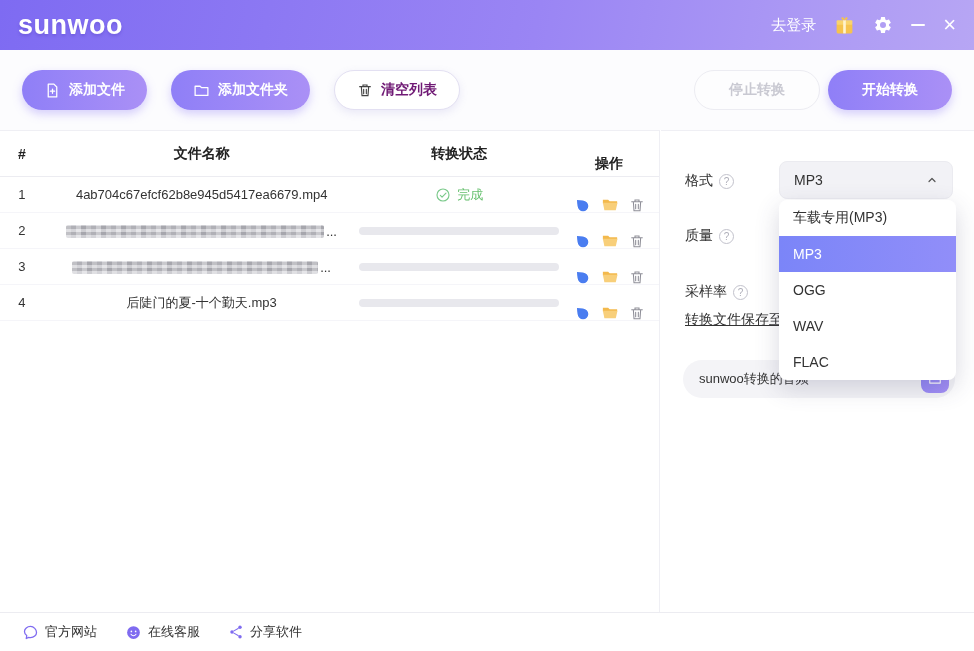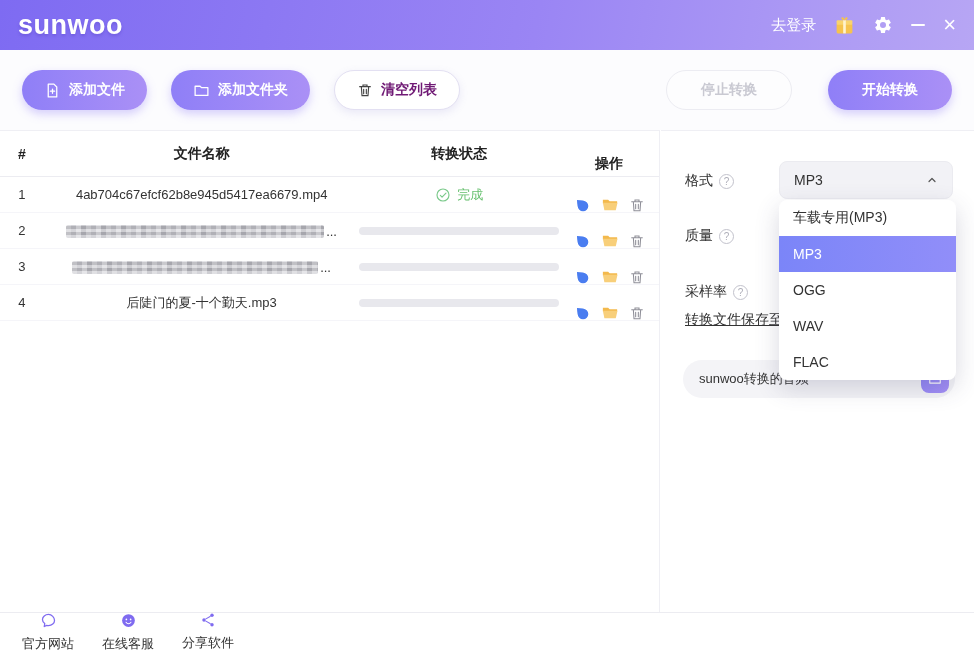--- a/index.html
+++ b/index.html
@@ -32,21 +32,21 @@
     padding:0 22px; cursor:pointer; border:none; font-family:inherit; white-space:nowrap;
   }
   .btn-grad{
     background:linear-gradient(90deg,#8f7ff7,#aa90f6); color:#fff;
     box-shadow:0 4px 10px rgba(140,120,245,.35);
   }
   .btn-clear{
     background:#fff; border:1px solid #e3e0f2; color:#701a75;
     box-shadow:0 3px 8px rgba(120,110,200,.14);
   }
-  .toolbar-right{ margin-left:auto; display:flex; gap:36px; }
+  .toolbar-right{ margin-left:auto; display:flex; gap:8px; }
   .btn-stop{ background:#fdfdfe; border:1px solid #ececf2; color:#c9c9d2; padding:0 34px; }
   .btn-start{ padding:0 34px; }
   
   .main{
     position:absolute; top:130px; left:0; width:660px; bottom:39px;
     border-top:1px solid #efeff4; border-right:1px solid #efeff4; background:#fff;
   }
   .thead{ display:flex; height:46px; align-items:center; border-bottom:1px solid #ececf1;
           font-size:14px; color:#222; font-weight:700; }
   .trow{ display:flex; height:36px; align-items:center; font-size:13px; color:#333;
@@ -96,21 +96,21 @@
   .save-btn{
     margin-left:auto; width:28px; height:28px; border-radius:8px;
     background:linear-gradient(135deg,#8e86f8,#a58ff6);
     display:flex; align-items:center; justify-content:center; cursor:pointer; border:none;
   }
   
   .footer{
     position:absolute; left:0; right:0; bottom:0; height:39px; border-top:1px solid #ececf1;
     display:flex; align-items:center; padding:0 22px; gap:28px; background:#fff;
   }
-  .fitem{ display:flex; align-items:center; gap:6px; font-size:13px; color:#333; cursor:pointer;flex-direction:column; }
+  .fitem{ display:flex; align-items:center; gap:6px; font-size:13px; color:#333; cursor:pointer; }
 </style>
 </head>
 <body>
 
 <div class="app">
 
   <div class="header">
     <div class="logo">sunwoo</div>
     <div class="header-right">
       <div class="login">去登录</div>

